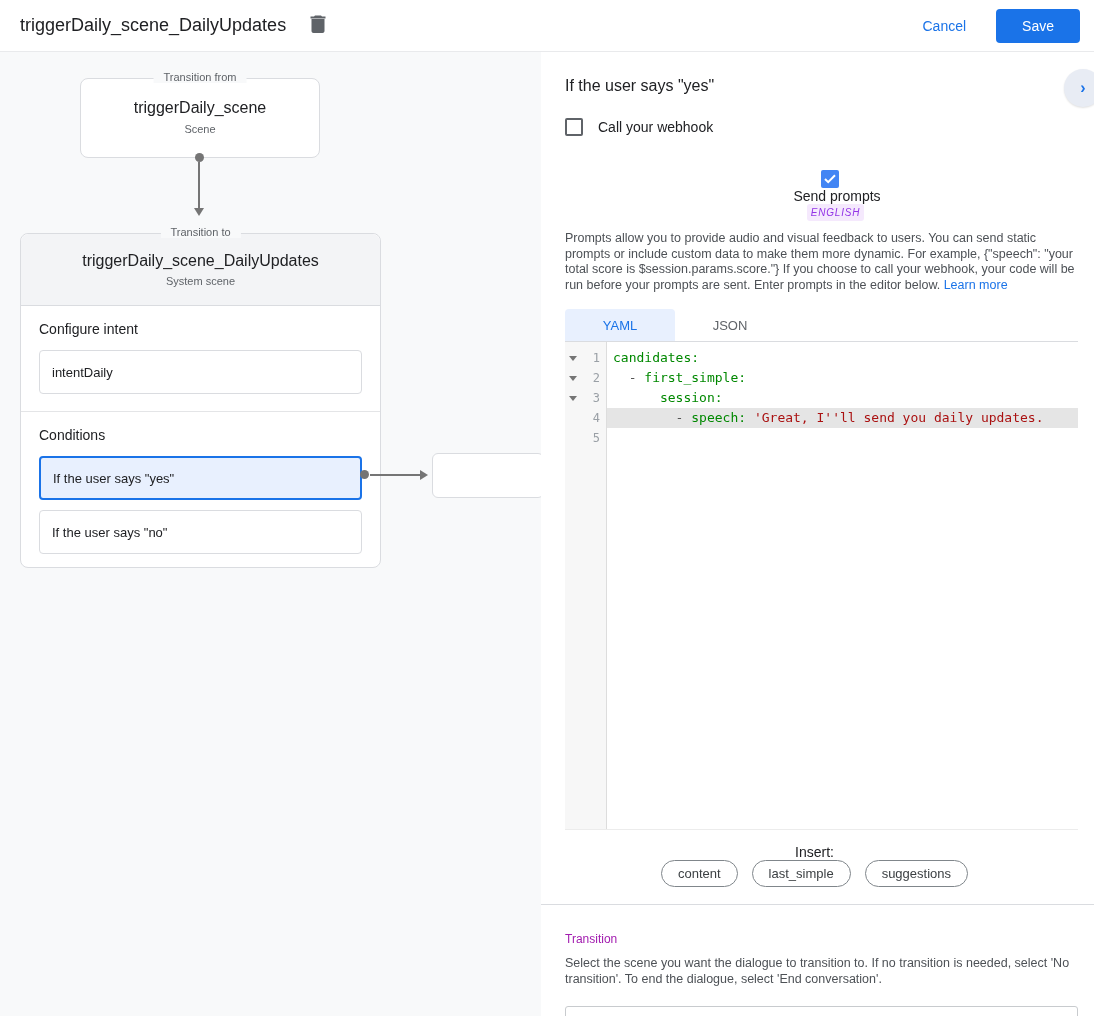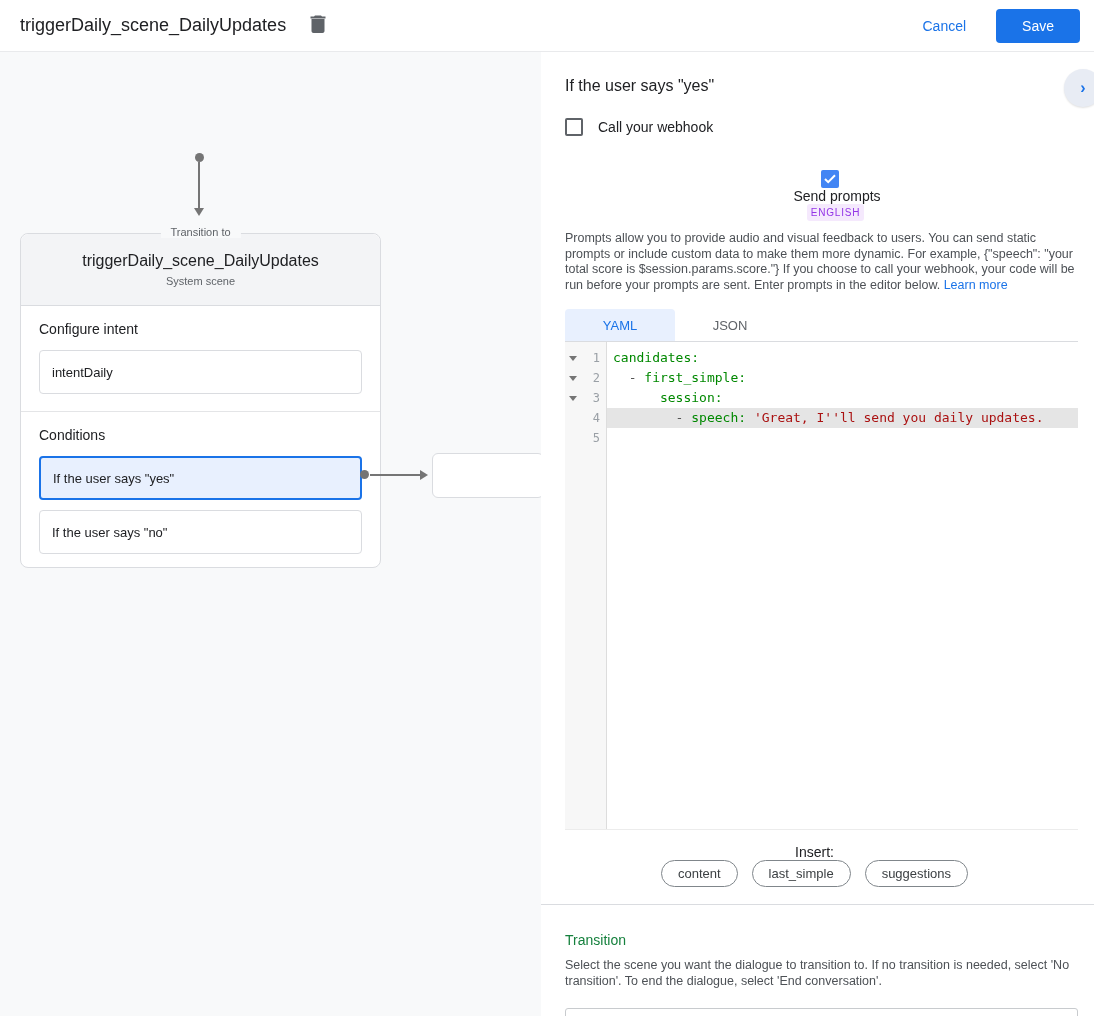--- a/index.html
+++ b/index.html
@@ -64,21 +64,21 @@
                   cursor:pointer; display:flex; align-items:center; justify-content:center;
                   font-family:inherit; box-shadow:0 1px 2px rgba(0,0,0,.12); }
   .chk-row { display:flex; align-items:center; margin-left:24px; }
   .row-webhook { margin-top:23px; }
   .row-prompts { margin-top:34px;flex-direction:column; }
   .chk { width:18px; height:18px; border:2px solid #5f6368; border-radius:2px; background:#fff;
          flex:none; cursor:pointer; }
   .chk-checked { border:none; background:#4285f4; display:flex; align-items:center; justify-content:center; }
   .chk-label { margin-left:15px; font-size:14px; font-weight:500; color:#202124; }
   .lang-badge { margin-left:12px; background:#f5e9fd; color:#9334e6; font-size:10px; font-weight:500;
-                letter-spacing:.8px; padding:3px 4px; border-radius:3px; }
+                letter-spacing:.8px; padding:3px 4px; border-radius:3px;font-style:italic; }
   .desc { margin:10px 16px 0 24px; font-size:12.5px; line-height:15.6px; color:#4d5156; }
   .desc a { color:#1a73e8; text-decoration:none; cursor:pointer; }
 
   .tabs { margin:16px 16px 0 24px; display:flex; border-bottom:1px solid #dadce0; }
   .tab { width:110px; height:32px; border:none; background:none; font-family:inherit; font-size:13px;
          font-weight:500; color:#5f6368; cursor:pointer; border-radius:4px 4px 0 0; }
   .tab-selected { background:#e8f0fe; color:#1a73e8; }
 
   .editor { position:relative; margin:0 16px 0 24px; height:488px; border-bottom:1px solid #ececec;
             font-family:"DejaVu Sans Mono", monospace; font-size:13px; cursor:text; }
@@ -97,21 +97,21 @@
   .seg-string { color:#aa1111; }
   .seg-meta { color:#555555; }
   .seg-plain { color:#202124; }
 
   .insert-row { margin:14px 16px 0 24px; display:flex; align-items:center;flex-direction:column; }
   .insert-label { font-size:14px; color:#202124; margin-right:14px; }
   .chip { border:1px solid #80868b; background:#fff; border-radius:16px; padding:5px 16px;
           font-size:13px; color:#3c4043; font-family:inherit; cursor:pointer; margin-right:14px; }
 
   .divider { margin-top:17px; border-top:1px solid #dadce0; }
-  .trans-head { margin:27px 16px 0 24px; font-size:14px; color:#15803d; }
+  .trans-head { margin:27px 16px 0 24px; font-size:12px; color:#a21caf; }
   .select { margin:18px 16px 0 24px; height:38px; border:1px solid #c8cbce; border-radius:3px;
             display:flex; align-items:center; padding:0 14px; font-size:14px; color:#202124;
             cursor:pointer; background:#fff; }
   .select-value { flex:1; }
   .caret { width:0; height:0; border-left:5px solid transparent; border-right:5px solid transparent;
            border-top:6px solid #5f6368; }
 </style>
 </head>
 <body>
 
@@ -126,20 +126,25 @@
   </button>
   <div class="topbar-spacer"></div>
   <button class="cancel-btn">Cancel</button>
   <button class="save-btn">Save</button>
 </div>
 
 <div class="main">
 
   <div class="canvas">
 
+    <div class="node from-box">
+      <span class="legend">Transition from</span>
+      <div class="from-title">triggerDaily_scene</div>
+      <div class="from-sub">Scene</div>
+    </div>
     <div class="dot" style="left:195px; top:101px;"></div>
     <div class="vline"></div>
     <div class="arrow-down"></div>
 
     <div class="node to-box">
       <span class="legend">Transition to</span>
       <div class="to-header">
         <div class="to-title">triggerDaily_scene_DailyUpdates</div>
         <div class="to-sub">System scene</div>
       </div>

